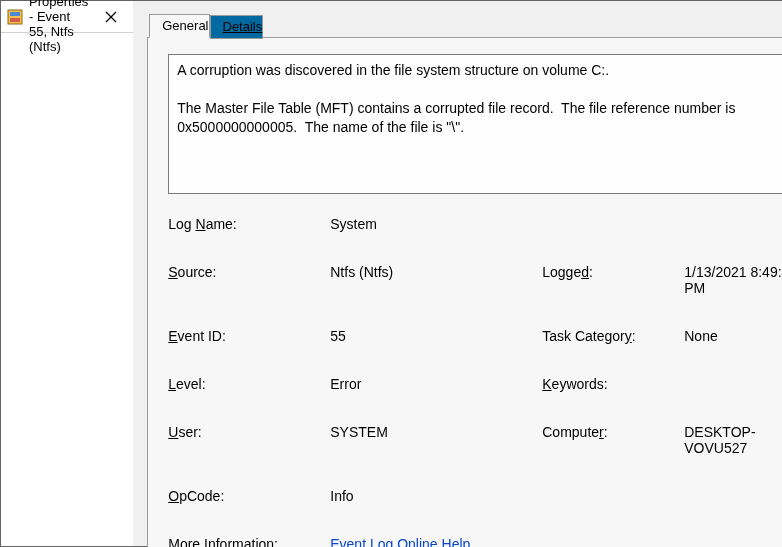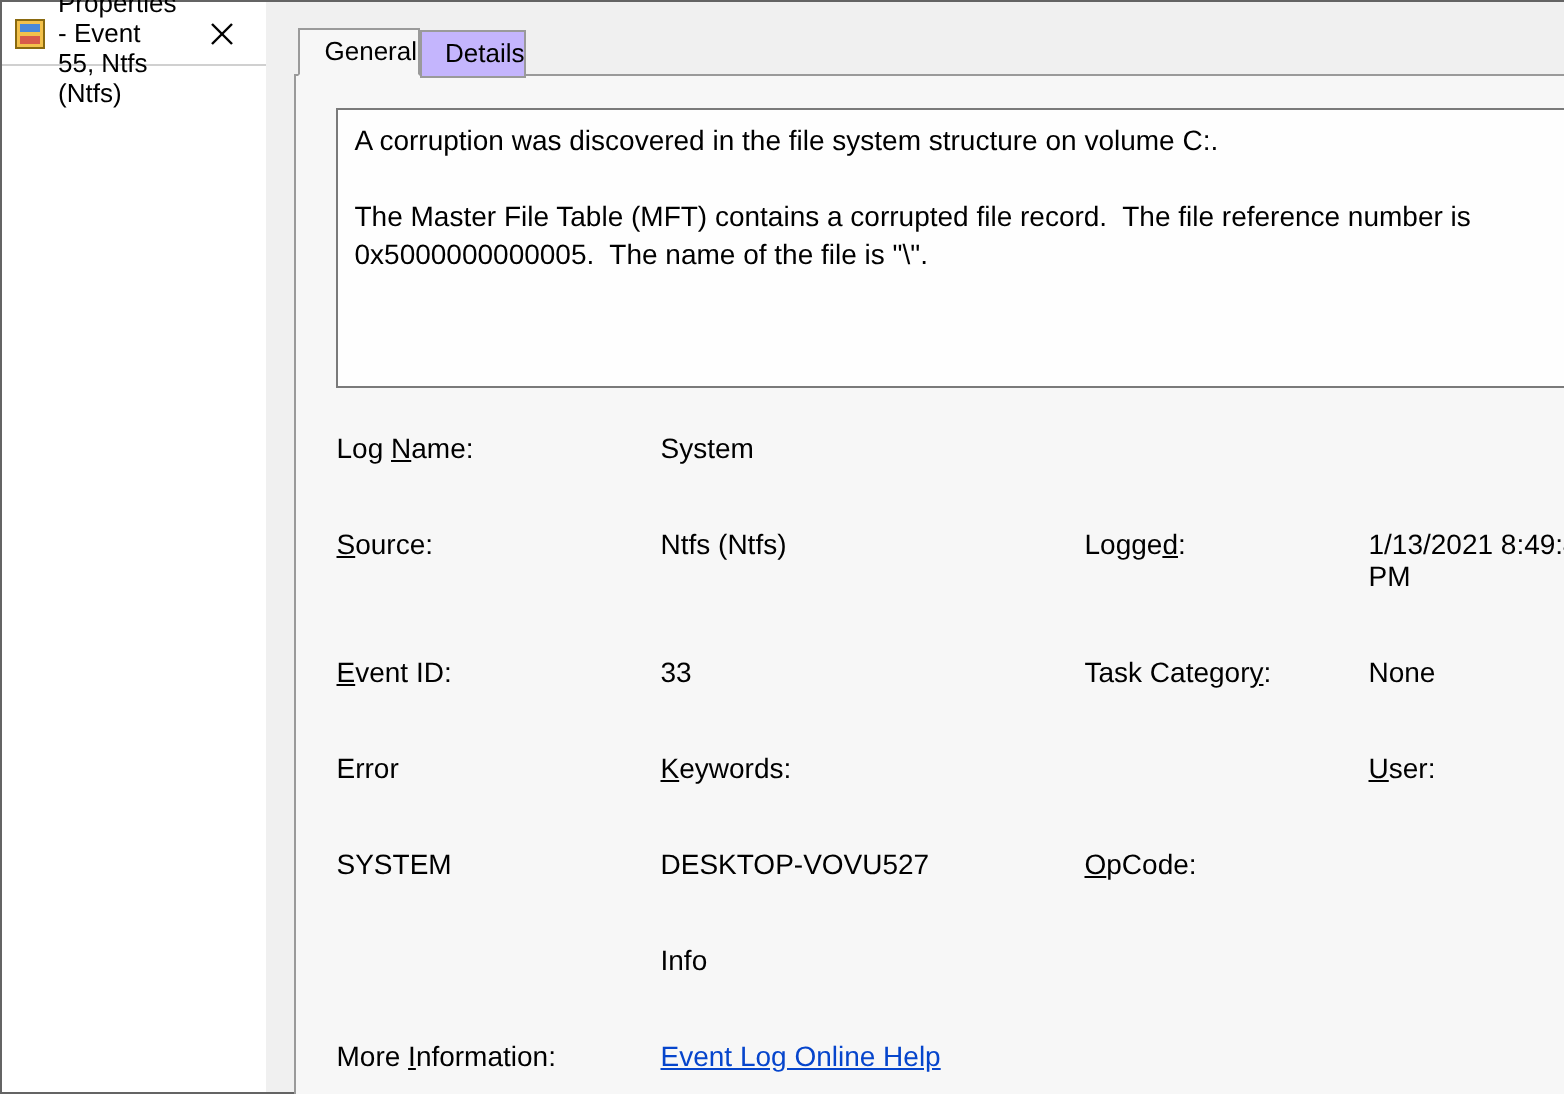--- a/index.html
+++ b/index.html
@@ -63,21 +63,22 @@
     position:relative;
     cursor:default;
   }
   .tab.active {
     background:#f7f7f7;
     border-bottom:1px solid #f7f7f7;
     top:1px;
   }
   .tab:not(.active){
     top:2px;
-    background:#c4b5fd;
+    background:#0369a1;
+    text-decoration:underline;
   }
   .panel {
     border:1px solid #9a9a9a;
     background:#f7f7f7;
     flex:1;
     margin-top:0;
     padding:16px 20px 12px 20px;
     position:relative;
     z-index:1;
   }
@@ -159,30 +160,32 @@
       <div class="fields">
         <div class="lbl">Log <span class="u">N</span>ame:</div>
         <div class="val fullrow-val" style="grid-column:2/span 3">System</div>
 
         <div class="lbl"><span class="u">S</span><span>ource:</span></div>
         <div class="val">Ntfs (Ntfs)</div>
         <div class="lbl"><span>Logge</span><span class="u">d</span><span>:</span></div>
         <div class="val">1/13/2021 8:49:48 PM</div>
 
         <div class="lbl"><span class="u">E</span><span>vent ID:</span></div>
-        <div class="val">33</div>
+        <div class="val">55</div>
         <div class="lbl"><span>Task Categor</span><span class="u">y</span><span>:</span></div>
         <div class="val">None</div>
 
+        <div class="lbl"><span class="u">L</span><span>evel:</span></div>
         <div class="val">Error</div>
         <div class="lbl"><span class="u">K</span><span>eywords:</span></div>
         <div class="val"></div>
 
         <div class="lbl"><span class="u">U</span><span>ser:</span></div>
         <div class="val">SYSTEM</div>
+        <div class="lbl"><span>Compute</span><span class="u">r</span><span>:</span></div>
         <div class="val">DESKTOP-VOVU527</div>
 
         <div class="lbl"><span class="u">O</span><span>pCode:</span></div>
         <div class="val fullrow-val" style="grid-column:2/span 3">Info</div>
 
         <div class="lbl">More <span class="u">I</span>nformation:</div>
         <div class="val fullrow-val" style="grid-column:2/span 3">
           <span class="link">Event Log Online Help</span>
         </div>
       </div>

